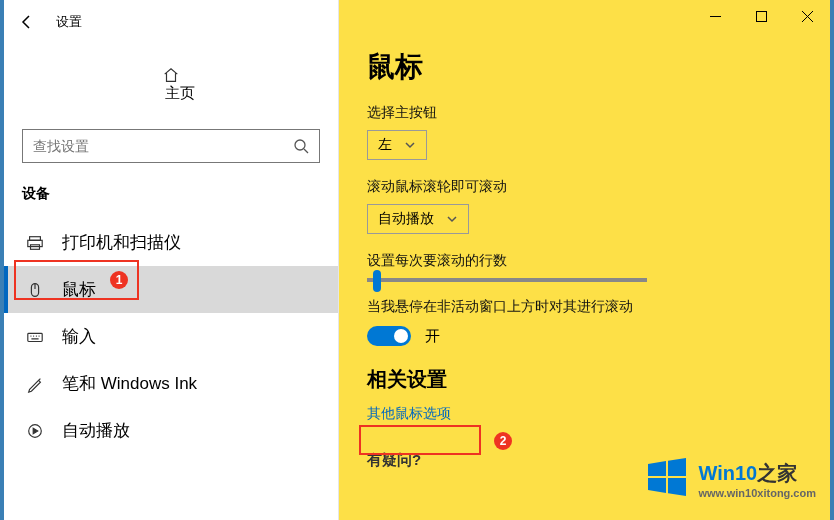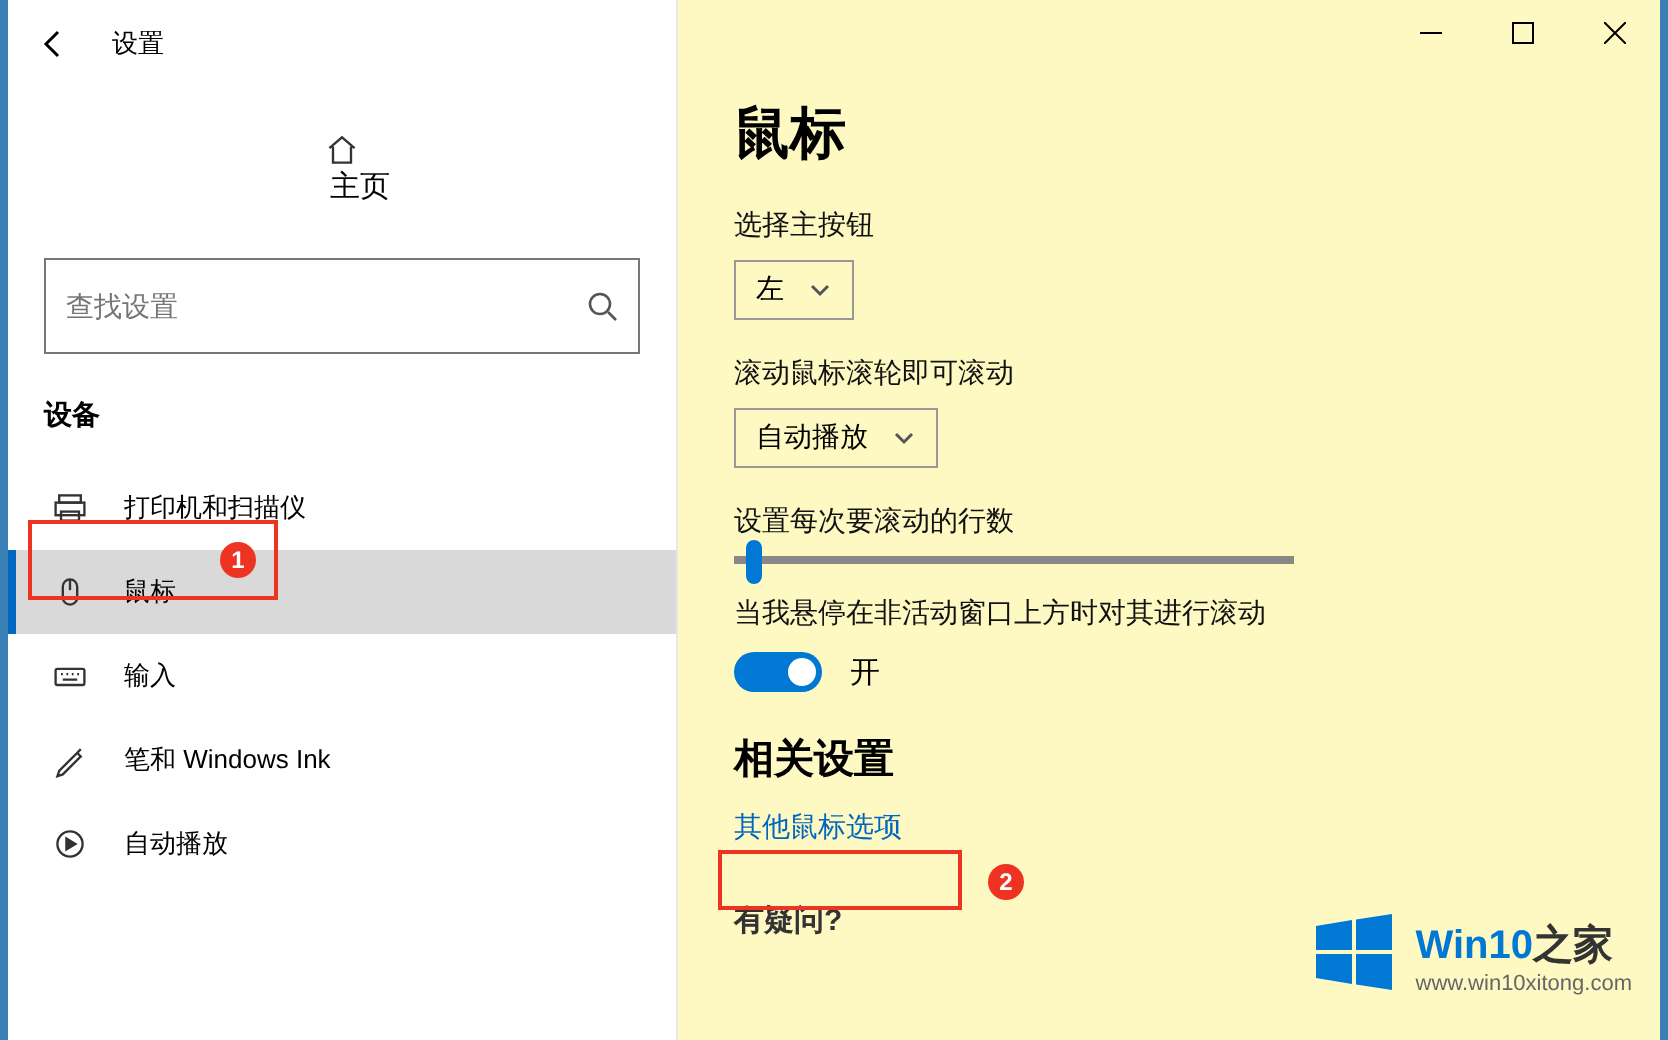--- a/index.html
+++ b/index.html
@@ -1,37 +1,37 @@
 <!DOCTYPE html>
 <html><head>
 <meta charset="utf-8">
 <style>
 * { box-sizing: border-box; margin: 0; padding: 0; }
 body { font-family: "Segoe UI", "Microsoft YaHei", sans-serif; background: #3a7fb5; width: 834px; height: 520px; overflow: hidden; position: relative; }
-.window { position: absolute; top: 0; left: 4px; right: 4px; bottom: 0; background: #fef9c3; display: flex; }
+.window { position: absolute; top: 0; left: 4px; right: 4px; bottom: 0; background: #fde047; display: flex; }
 .titlebar { position: absolute; top: 0; left: 0; right: 0; height: 44px; display: flex; align-items: center; z-index: 10; }
 .back-btn { width: 44px; height: 44px; display: flex; align-items: center; justify-content: center; cursor: pointer; }
 .back-btn svg { width: 16px; height: 16px; stroke: #000; stroke-width: 1.5; fill: none; }
 .title { font-size: 13px; margin-left: 8px; }
 .winctrls { position: absolute; right: 0; top: 0; display: flex; }
 .winctrls div { width: 46px; height: 32px; display: flex; align-items: center; justify-content: center; cursor: pointer; }
 .winctrls svg { width: 11px; height: 11px; stroke: #000; stroke-width: 1; fill: none; }
 .sidebar { width: 335px; padding-top: 44px; background: #fff; border-right: 1px solid #e6e6e6; display: flex; flex-direction: column; }
 .home { display: flex; align-items: center; padding: 10px 18px; margin-top: 12px; cursor: pointer; flex-direction: column; }
 .home svg { width: 18px; height: 18px; fill: none; stroke: #333; stroke-width: 1.3; }
 .home span { margin-left: 18px; font-size: 15px; }
-.search { margin: 16px 18px 0 18px; height: 48px; border: 1px solid #777; display: flex; align-items: center; padding: 0 10px; }
+.search { margin: 16px 18px 0 18px; height: 34px; border: 1px solid #777; display: flex; align-items: center; padding: 0 10px; }
 .search input { border: none; outline: none; flex: 1; font-size: 14px; font-family: inherit; }
 .search svg { width: 16px; height: 16px; stroke: #555; stroke-width: 1.3; fill: none; }
 .category { font-size: 14px; font-weight: 600; padding: 0 18px; margin: 22px 0 8px 0; }
 .nav { margin-top: 8px; }
 .nav-item { display: flex; align-items: center; padding: 12px 18px; cursor: pointer; position: relative; border-left: 4px solid transparent; }
 .nav-item.active { background: #d9d9d9; border-left-color: #0067c0; }
 .nav-item svg { width: 18px; height: 18px; fill: none; stroke: #333; stroke-width: 1.3; flex-shrink: 0; }
-.nav-item span { margin-left: 18px; font-size: 13px; }
+.nav-item span { margin-left: 18px; font-size: 17px; }
 .highlight-1 { position: absolute; border: 2px solid #e32; left: 10px; top: 260px; width: 125px; height: 40px; pointer-events: none; }
 .badge { position: absolute; width: 18px; height: 18px; border-radius: 50%; background: #e32; color: #fff; font-size: 12px; display: flex; align-items: center; justify-content: center; font-weight: bold; }
 .badge-1 { left: 106px; top: 271px; }
 .main { flex: 1; padding: 48px 28px 0 28px; overflow-y: auto; position: relative; }
 .main h1 { font-size: 28px; font-weight: 600; margin-bottom: 18px; }
 .label { font-size: 14px; margin-bottom: 8px; color: #111; }
 .select { border: 1px solid #999; padding: 5px 10px; display: inline-flex; align-items: center; font-size: 14px; cursor: pointer; margin-bottom: 18px; }
 .select svg { width: 12px; height: 12px; margin-left: 12px; stroke: #555; stroke-width: 1.5; fill: none; }
 .slider { width: 280px; height: 4px; background: #888; position: relative; margin: 8px 0 16px 0; }
 .slider .thumb { position: absolute; left: 6px; top: -8px; width: 8px; height: 22px; background: #0078d4; border-radius: 4px; }
@@ -40,21 +40,21 @@
 .toggle .knob { position: absolute; right: 3px; top: 3px; width: 14px; height: 14px; border-radius: 50%; background: #fff; }
 .toggle-label { margin-left: 14px; font-size: 15px; }
 .section-head { font-size: 20px; font-weight: 600; margin-top: 8px; margin-bottom: 12px; }
 .link { color: #0067c0; font-size: 14px; cursor: pointer; }
 .highlight-2 { position: absolute; border: 2px solid #e32; left: 20px; top: 425px; width: 122px; height: 30px; }
 .badge-2 { left: 155px; top: 432px; }
 .watermark { position: absolute; right: 14px; bottom: 18px; display: flex; align-items: center; gap: 10px; }
 .wm-logo svg { width: 42px; height: 42px; }
 .wm-text .t1 { font-size: 20px; font-weight: 600; color: #333; }
 .wm-text .t1 b { color: #0078d4; }
-.wm-text .t2 { font-size: 11px; color: #666; text-align: left; }
+.wm-text .t2 { font-size: 11px; color: #666; text-align: left; font-weight: bold; }
 .faint { color: #333; font-size: 15px; font-weight: 600; margin-top: 28px; }
 </style>
 </head>
 <body>
 
 <div class="window">
 
   <div class="titlebar">
     <div class="back-btn">
       <svg viewBox="0 0 16 16">

